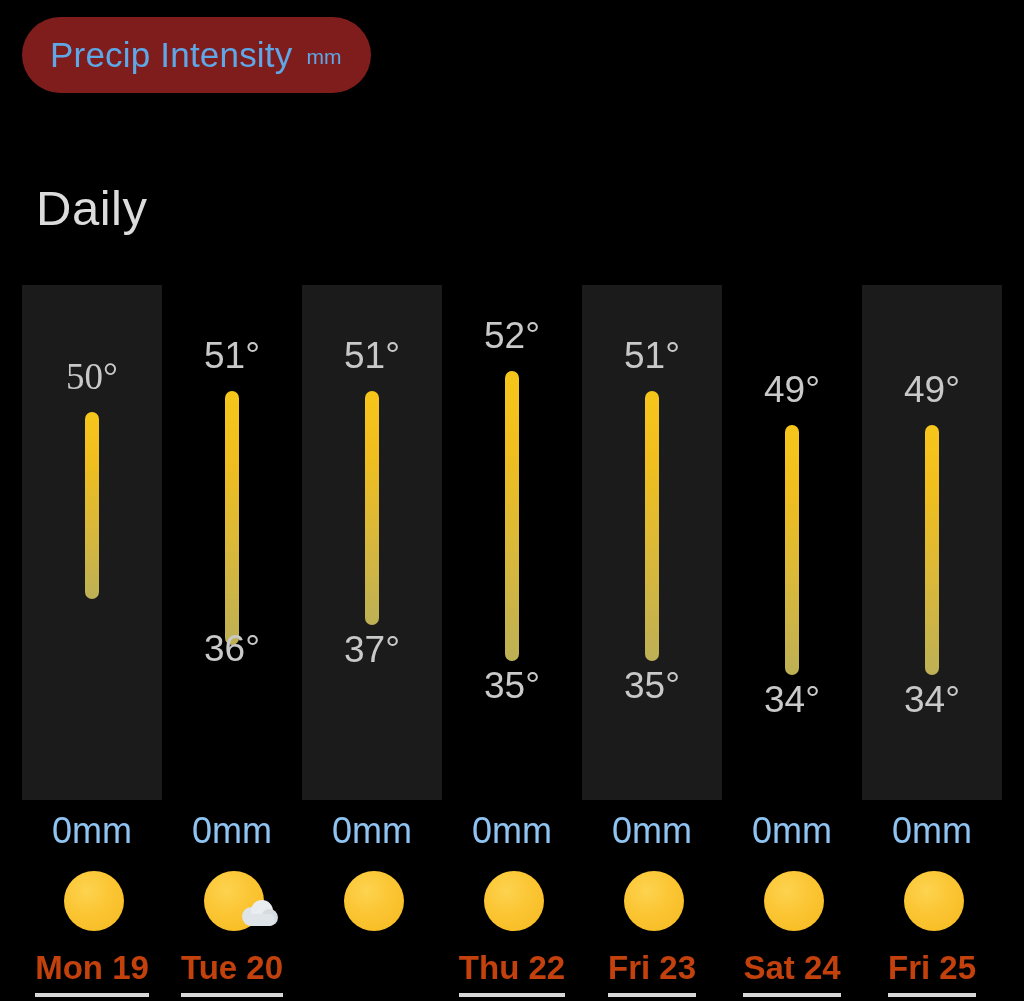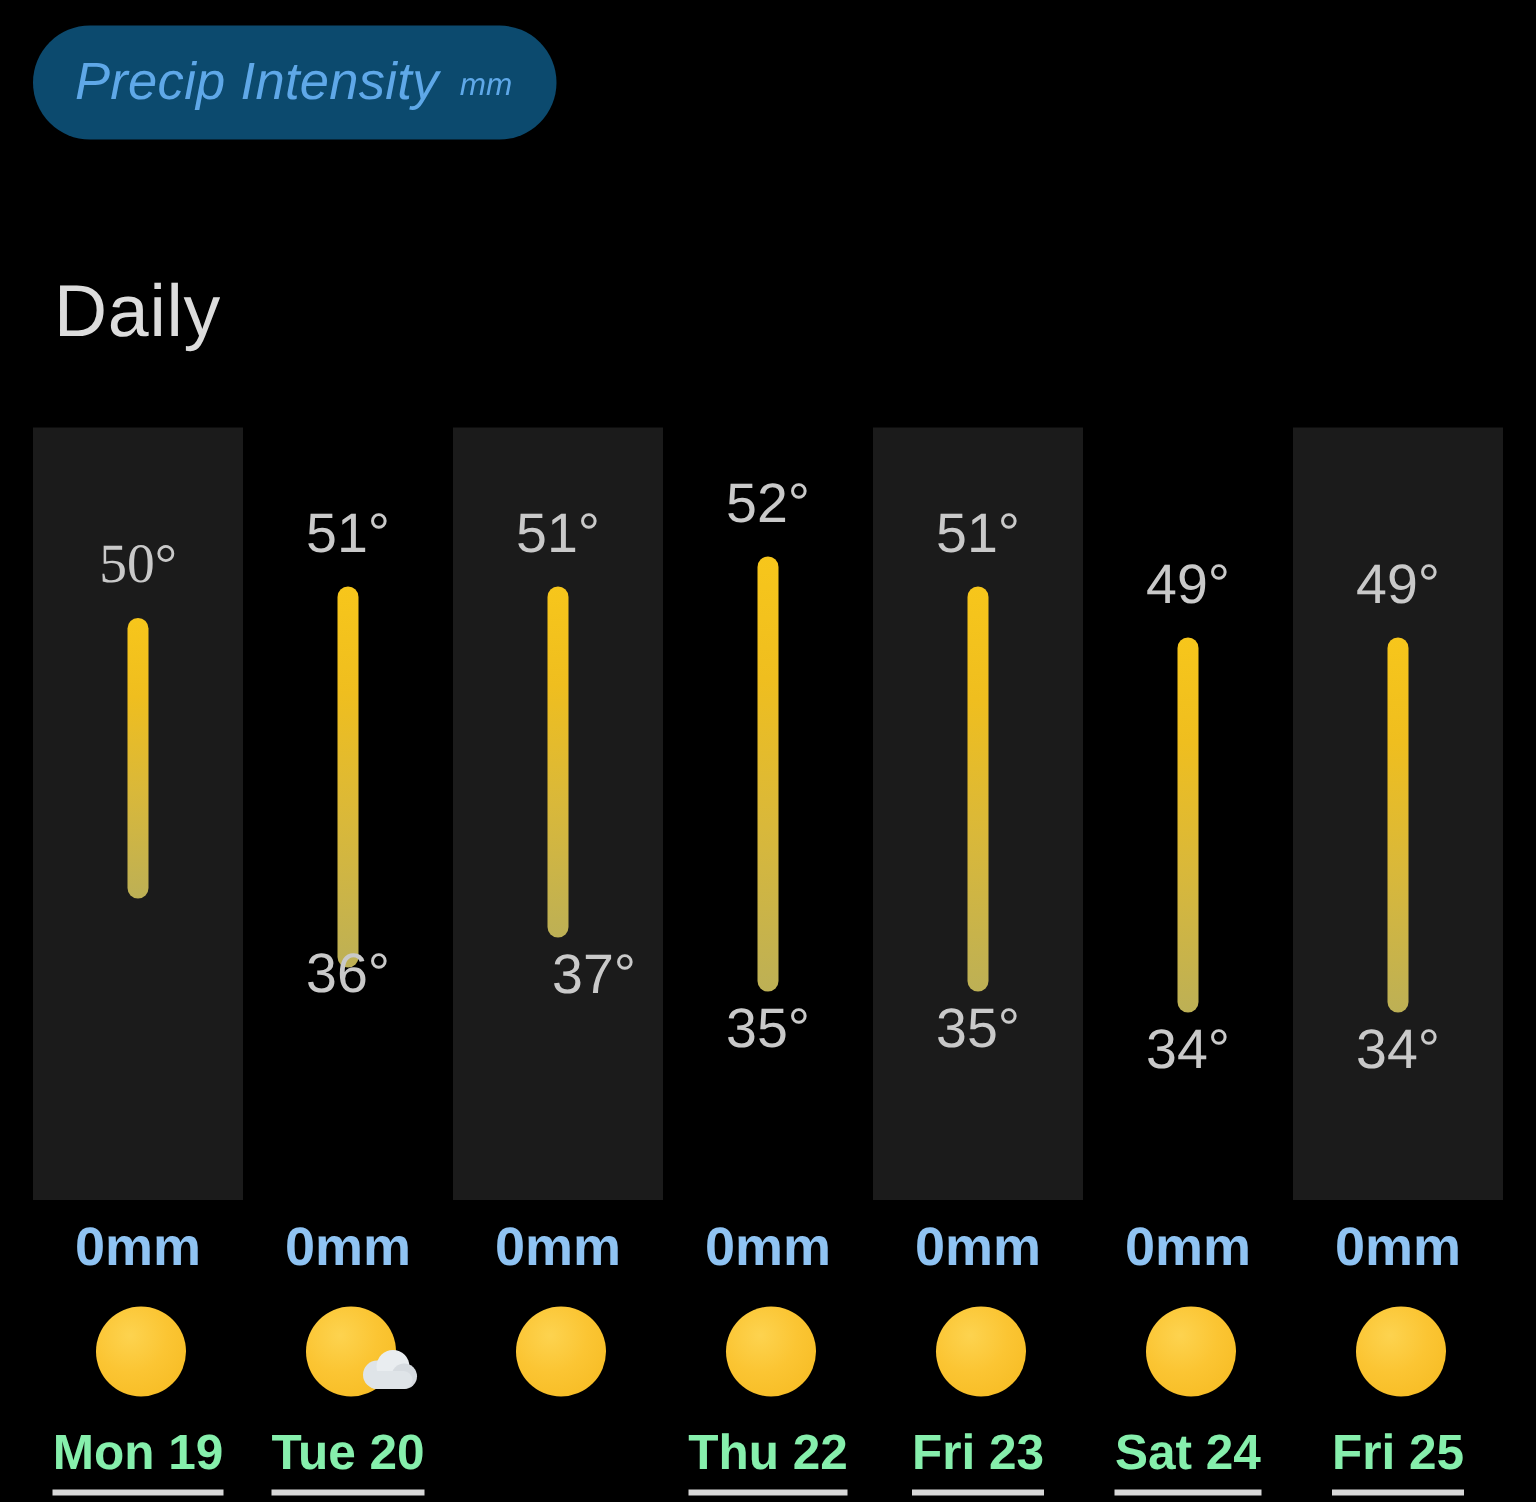--- a/index.html
+++ b/index.html
@@ -16,27 +16,26 @@
     -webkit-font-smoothing: antialiased;
   }
 
   
   #precip-chip {
     position: absolute;
     left: 22px;
     top: 17px;
     height: 76px;
     border-radius: 38px;
-    background: #0c4a6e;
+    background: #7f1d1d;
     display: flex;
     align-items: center;
     padding: 0 30px 2px 28px;
     box-sizing: border-box;
     gap: 14px;
-    font-style: italic;
   }
   #precip-chip .chip-label {
     color: #5fa8e8;
     font-size: 35px;
     font-weight: 400;
     letter-spacing: .2px;
     line-height: 1;
   }
   #precip-chip .chip-unit {
     color: #5fa8e8;
@@ -111,21 +110,21 @@
 
   
   .precip-val {
     position: absolute;
     left: 0;
     top: 528px;
     width: 140px;
     text-align: center;
     color: #8fc3f2;
     font-size: 36px;
-    font-weight: 700;
+    font-weight: 400;
     line-height: 1;
   }
 
   
   .cond-icon {
     position: absolute;
     left: 0;
     top: 583px;
     width: 140px;
     height: 68px;
@@ -157,21 +156,21 @@
   .cloud-puff i.p3 { left: 21px; top: 9px;  width: 17px; height: 17px; background:#d6dbe0; }
   .cloud-puff i.p4 { left: 5px;  top: 14px; width: 30px; height: 12px; border-radius: 6px; }
 
   
   .day-label {
     position: absolute;
     left: 0;
     top: 666px;
     width: 140px;
     text-align: center;
-    color: #86efac;
+    color: #c2410c;
     font-size: 33px;
     font-weight: 700;
     line-height: 1;
   }
   .day-label span {
     border-bottom: 4px solid #d8d8d8;
     padding-bottom: 7px;
   }
 </style>
 </head>
@@ -214,21 +213,21 @@
           <i class="p4"></i>
         </div>
       </div>
       <div class="day-label"><span>Tue 20</span></div>
     </div>
     <div class="day-col" style="left: 280px;">
       <div class="col-card"></div>
       <div class="temp-area">
         <div class="temp-hi" style="top: 52px;">51°</div>
         <div class="temp-bar" style="top: 106px; height: 234px;"></div>
-        <div class="temp-lo" style="top: 346px; padding-left: 24px;">37°</div>
+        <div class="temp-lo" style="top: 346px;">37°</div>
       </div>
       <div class="precip-val">0mm</div>
       <div class="cond-icon">
         <div class="sun-disc"></div>
       </div>
     </div>
     <div class="day-col" style="left: 420px;">
       <div class="col-card transparent"></div>
       <div class="temp-area">
         <div class="temp-hi" style="top: 32px;">52°</div>

